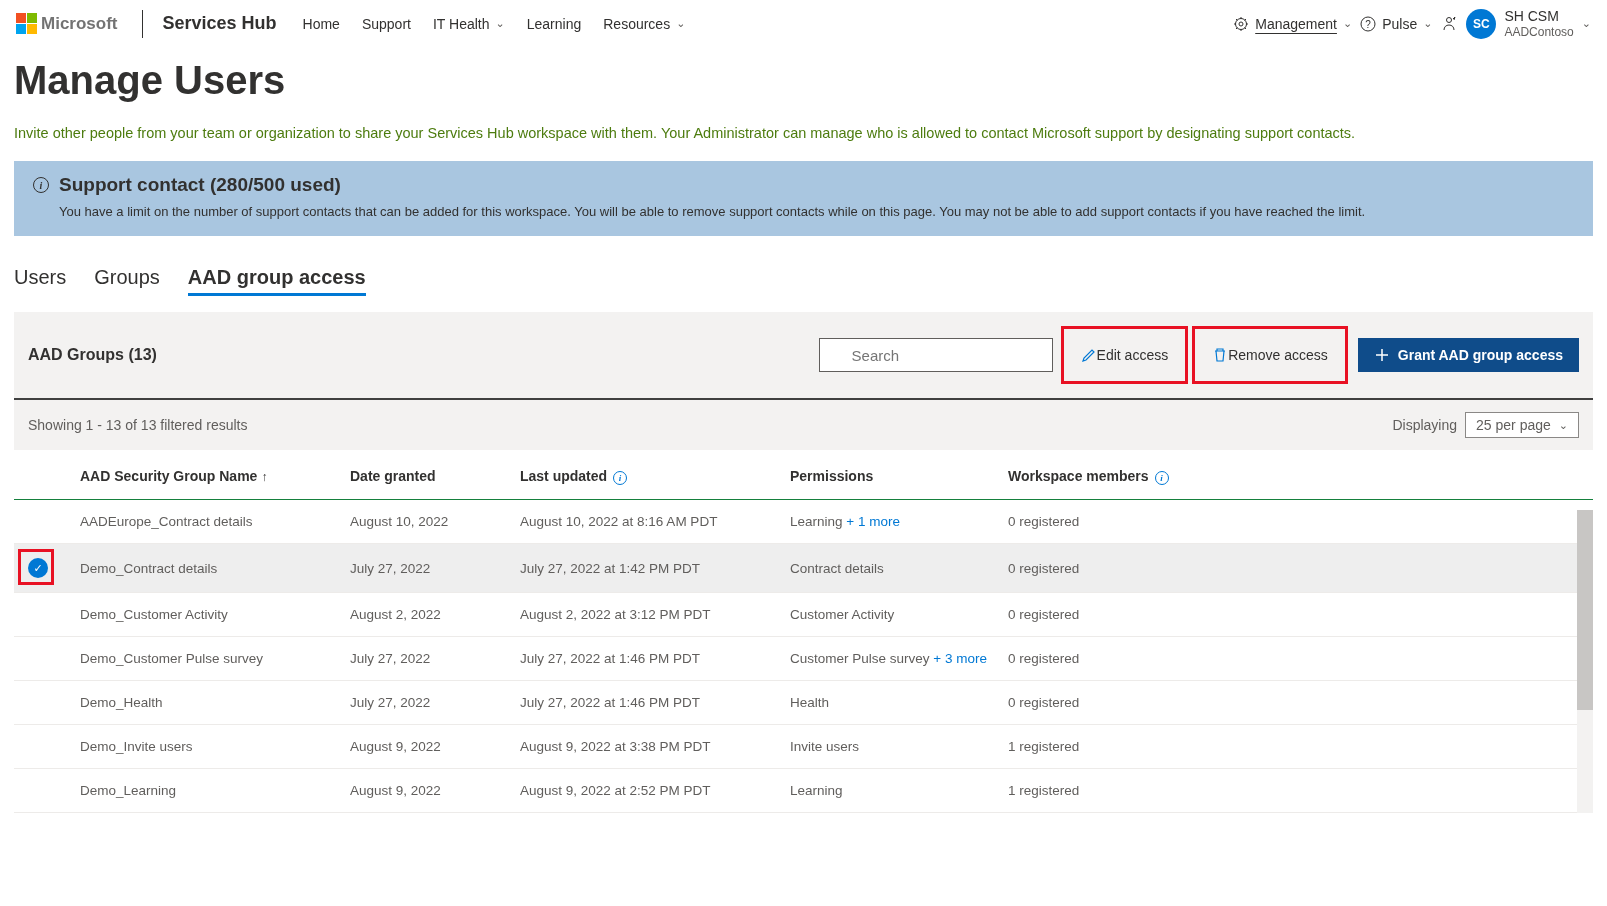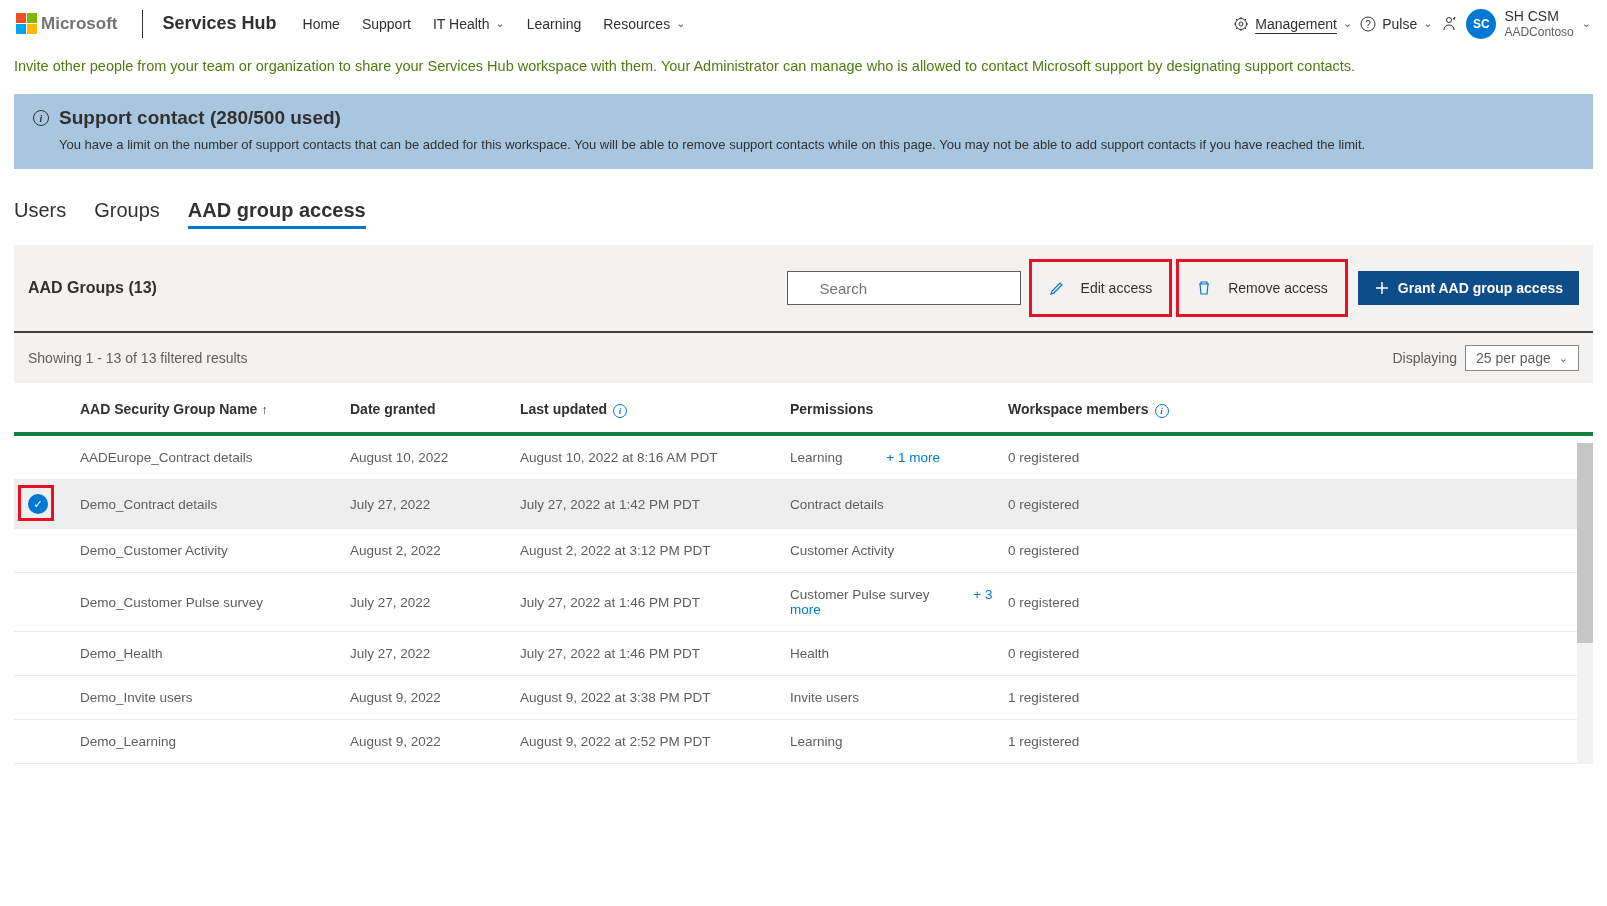--- a/index.html
+++ b/index.html
@@ -42,47 +42,47 @@
 .tab { font-size: 20px; padding-bottom: 4px; cursor: pointer; }
 .tab.active { font-weight: 600; border-bottom: 3px solid #0078d4; }
 
 
 .toolbar { background: #f3f2f1; padding: 14px 14px; display: flex; align-items: center; }
 .toolbar-title { font-size: 16px; font-weight: 600; }
 .toolbar-spacer { flex: 1; }
 .search { border: 1px solid #605e5c; background: #fff; height: 34px; width: 234px; display: flex; align-items: center; padding: 0 24px; gap: 8px; margin-right: 8px; }
 .search input { border: none; outline: none; font-size: 15px; flex: 1; background: transparent; }
 .search-icon { color: #0078d4; }
-.action-btn { display: flex; align-items: center; gap: 16px; padding: 0 14px; height: 34px; cursor: pointer; color: #323130; }
+.action-btn { display: flex; align-items: center; gap: 0; padding: 0 14px; height: 34px; cursor: pointer; color: #323130; }
 .action-btn .ico { color: #0078d4; }
 .red-box { border: 3px solid #e81123; padding: 5px 3px; height: 58px; display: flex; align-items: center; }
 .primary-btn { background: #0f4c8a; color: #fff; height: 34px; padding: 0 16px; display: flex; align-items: center; gap: 8px; font-weight: 600; margin-left: 10px; cursor: pointer; }
 
 
 .results-bar { background: #f3f2f1; padding: 12px 14px; display: flex; align-items: center; font-size: 14px; color: #605e5c; border-top: 2px solid #404040; }
 .results-bar .spacer { flex: 1; }
 .page-select { border: 1px solid #8a8886; background: #fff; padding: 4px 10px; margin-left: 8px; display: flex; align-items: center; gap: 8px; }
 
 
 .table-wrap { position: relative; }
 .table { width: 100%; overflow-y: auto; }
-.thead { display: flex; padding: 18px 14px 14px 14px; border-bottom: 4px solid #15803d; font-weight: 600; font-size: 14px; }
+.thead { display: flex; padding: 18px 14px 14px 14px; border-bottom: 1px solid #15803d; font-weight: 600; font-size: 14px; }
 .col-check { width: 52px; }
 .col-name { width: 270px; }
 .col-date { width: 170px; }
 .col-updated { width: 270px; }
 .col-perm { width: 218px; }
 .col-members { flex: 1; }
 .thead .info-icon2 { width: 14px; height: 14px; border: 1.3px solid #0078d4; border-radius: 50%; display: inline-flex; align-items: center; justify-content: center; font-size: 9px; color: #0078d4; margin-left: 6px; font-style: italic; font-family: serif; }
 .sort-arrow { font-size: 12px; margin-left: 4px; }
 
 .row { display: flex; padding: 14px 14px; border-bottom: 1px solid #edebe9; font-size: 13.5px; color: #605e5c; align-items: center; }
 .row.selected { background: #eeeeee; }
 .check-circle { width: 20px; height: 20px; border-radius: 50%; background: #0078d4; color: #fff; display: inline-flex; align-items: center; justify-content: center; font-size: 11px; }
-.more-link { color: #0078d4; margin-left: 40px; }
+.more-link { color: #0078d4; }
 
 .scrollbar-track { position: absolute; right: 0; top: 60px; bottom: 0; width: 16px; background: #f3f2f1; }
 .scrollbar-thumb { background: #c8c6c4; width: 100%; height: 200px; margin-top: 0; }
 
 svg { display: block; }
 </style>
 </head>
 <body>
 
 <div class="header">
@@ -141,20 +141,21 @@
       <div class="account-text">
         <span>SH CSM</span>
         <span class="sub">AADContoso</span>
       </div>
       <span class="chev">⌄</span>
     </div>
   </div>
 </div>
 
 <div class="page">
+  <h1>Manage Users</h1>
   <p class="intro">Invite other people from your team or organization to share your Services Hub workspace with them. Your Administrator can manage who is allowed to contact Microsoft support by designating support contacts.</p>
 
   <div class="banner">
     <div class="banner-title">
       <span class="info-icon">i</span>
       <span>Support contact (280/500 used)</span>
     </div>
     <div class="banner-body">You have a limit on the number of support contacts that can be added for this workspace. You will be able to remove support contacts while on this page. You may not be able to add support contacts if you have reached the limit.</div>
   </div>
 

